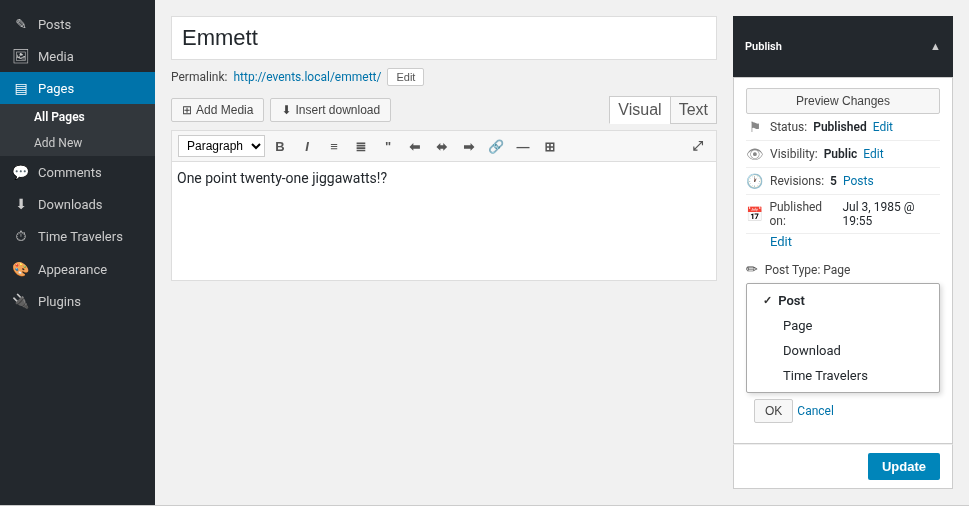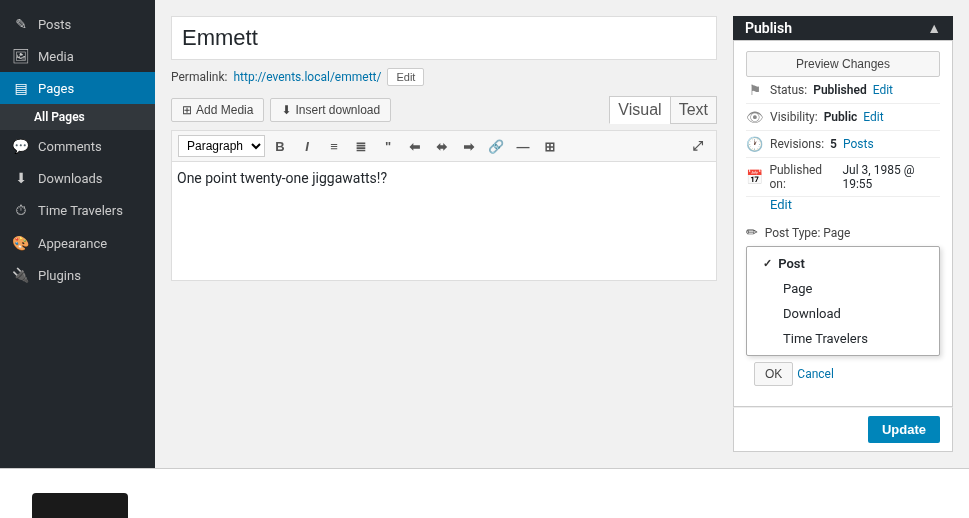--- a/index.html
+++ b/index.html
@@ -38,21 +38,21 @@
 
     .format-bar { display: flex; align-items: center; gap: 3px; padding: 4px 6px; background: #f7f7f7; border: 1px solid #ddd; border-bottom: none; flex-wrap: wrap; }
     .format-bar select { font-size: 12px; padding: 2px 4px; border: 1px solid #ccc; background: #fff; }
     .fmt-btn { width: 24px; height: 22px; display: flex; align-items: center; justify-content: center; border: 1px solid transparent; background: transparent; cursor: pointer; font-size: 13px; color: #555; font-weight: bold; border-radius: 2px; }
     .fmt-expand { margin-left: auto; }
 
     .editor-body { background: #fff; border: 1px solid #ddd; padding: 5px; min-height: 120px; color: #23282d; font-size: 14px; line-height: 1.6; }
 
     
     .publish-box { width: 220px; flex-shrink: 0; }
-    .publish-header { background: #23282d; color: #fff; padding: 4px 12px; font-size: 14px; font-weight: 600; display: flex; justify-content: space-between; align-items: flex-start; }
+    .publish-header { background: #23282d; color: #fff; padding: 24px 12px; font-size: 11px; font-weight: 600; display: flex; justify-content: space-between; align-items: flex-start; }
     .publish-header .collapse-arrow { color: #ccc; cursor: pointer; }
     .publish-body { background: #fff; border: 1px solid #ccc; padding: 10px 12px; }
     .preview-btn { width: 100%; padding: 5px; font-size: 12px; border: 1px solid #ccc; background: #f7f7f7; cursor: pointer; border-radius: 2px; color: #444; }
     .meta-row { display: flex; align-items: center; gap: 6px; padding: 5px 0; font-size: 12px; border-bottom: 1px solid #eee; }
     .meta-icon { font-size: 14px; color: #888; width: 18px; text-align: center; }
     .meta-label { color: #444; }
     .meta-link { color: #0073aa; text-decoration: none; cursor: pointer; }
     .meta-bold { font-weight: 600; }
 
     .post-type-row { padding: 8px 0 4px; font-size: 12px; }
@@ -89,20 +89,21 @@
       <div class="sidebar-item">
         <span class="icon">🖼</span>
         <span>Media</span>
       </div>
       <div class="sidebar-item active">
         <span class="icon">▤</span>
         <span>Pages</span>
       </div>
       <div class="sidebar-sub">
         <div class="sidebar-sub-item active">All Pages</div>
+        <div class="sidebar-sub-item add-new">Add New</div>
       </div>
       <div class="sidebar-item">
         <span class="icon">💬</span>
         <span>Comments</span>
       </div>
       <div class="sidebar-item">
         <span class="icon">⬇</span>
         <span>Downloads</span>
       </div>
       <div class="sidebar-item">

